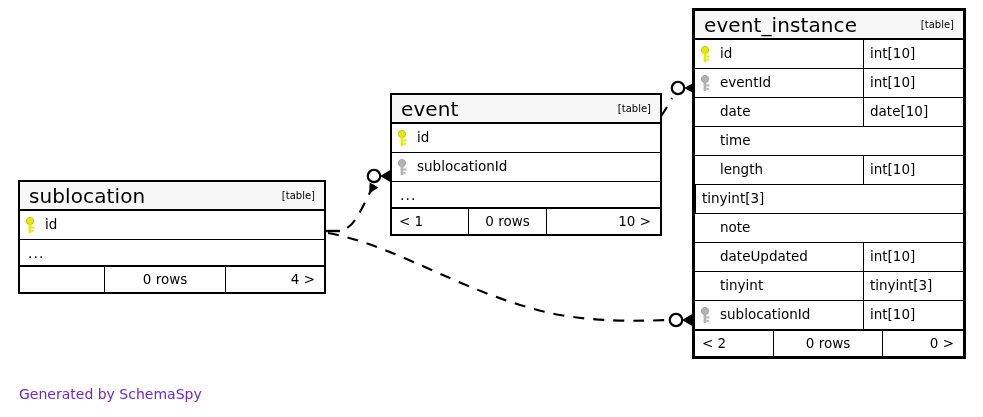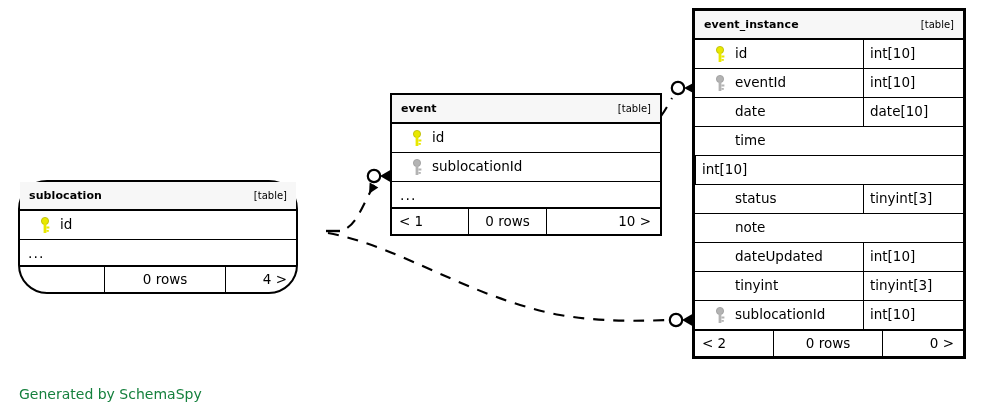--- a/index.html
+++ b/index.html
@@ -47,22 +47,22 @@
     display: flex;
     align-items: center;
     justify-content: space-between;
     background: #f7f7f7;
     border-bottom: 2px solid #000000;
     padding: 0 9px;
     height: 29px;
     box-sizing: border-box;
   }
   .tbl-title .tname {
-    font-weight: bold;
-    font-size: 11px;
+    font-weight: normal;
+    font-size: 20px;
     letter-spacing: 0.1px;
     text-align: center;
   }
   .tbl-title .ttag {
     font-size: 10px;
     font-weight: normal;
   }
 
   .tbl-row {
     display: flex;
@@ -70,21 +70,21 @@
     border-bottom: 1.6px solid #000000;
     height: 29px;
     box-sizing: border-box;
   }
   .tbl-row:last-of-type { border-bottom: none; }
 
   .col-name {
     display: flex;
     align-items: center;
     flex: 1 1 auto;
-    padding-left: 20px;
+    padding-left: 5px;
     min-width: 0;
     overflow: hidden;
   }
   .col-type {
     display: flex;
     align-items: center;
     padding-left: 6px;
     border-left: 1.6px solid #000000;
     box-sizing: border-box;
     white-space: nowrap;
@@ -129,22 +129,21 @@
     white-space: nowrap;
   }
   .foot-left   { justify-content: flex-start; padding-left: 7px; }
   .foot-mid    { justify-content: center; border-left: 1.6px solid #000000; border-right: 1.6px solid #000000; }
   .foot-right  { justify-content: flex-end; padding-right: 9px; }
 
   
   #tbl-sublocation {
     left: 18px;
     top: 180px;
-    width: 280px;
-    border-radius: 29px;
+    width: 308px;
   }
   #tbl-event {
     left: 390px;
     top: 93px;
     width: 272px;
   }
   #tbl-event_instance {
     left: 692px;
     top: 8px;
     width: 274px;
@@ -163,21 +162,21 @@
   #tbl-event_instance .foot-cell.foot-left  { width: 78px; }
   #tbl-event_instance .foot-cell.foot-mid   { width: 110px; }
   #tbl-event_instance .foot-cell.foot-right { flex: 1 1 auto; }
 
   
   #gen-caption {
     position: absolute;
     left: 19px;
     top: 386px;
     font-size: 14px;
-    color: #15803d;
+    color: #6d28d9;
     white-space: nowrap;
   }
 </style>
 </head>
 <body>
 
 <div id="canvas">
 
   <svg id="edges" width="983" height="417" viewBox="0 0 983 417" xmlns="http://www.w3.org/2000/svg">
     <defs>
@@ -331,28 +330,28 @@
     </div>
 
     <div class="tbl-row">
       <div class="col-name">
         <span class="keyslot"></span>
         <span class="col-label">time</span>
       </div>
     </div>
 
     <div class="tbl-row">
+      <div class="col-name">
+        <span class="keyslot"></span>
+        <span class="col-label">length</span>
+      </div>
       <div class="col-type">int[10]</div>
     </div>
 
     <div class="tbl-row">
-      <div class="col-name">
-        <span class="keyslot"></span>
-        <span class="col-label">status</span>
-      </div>
       <div class="col-type">tinyint[3]</div>
     </div>
 
     <div class="tbl-row">
       <div class="col-name">
         <span class="keyslot"></span>
         <span class="col-label">note</span>
       </div>
     </div>
 

